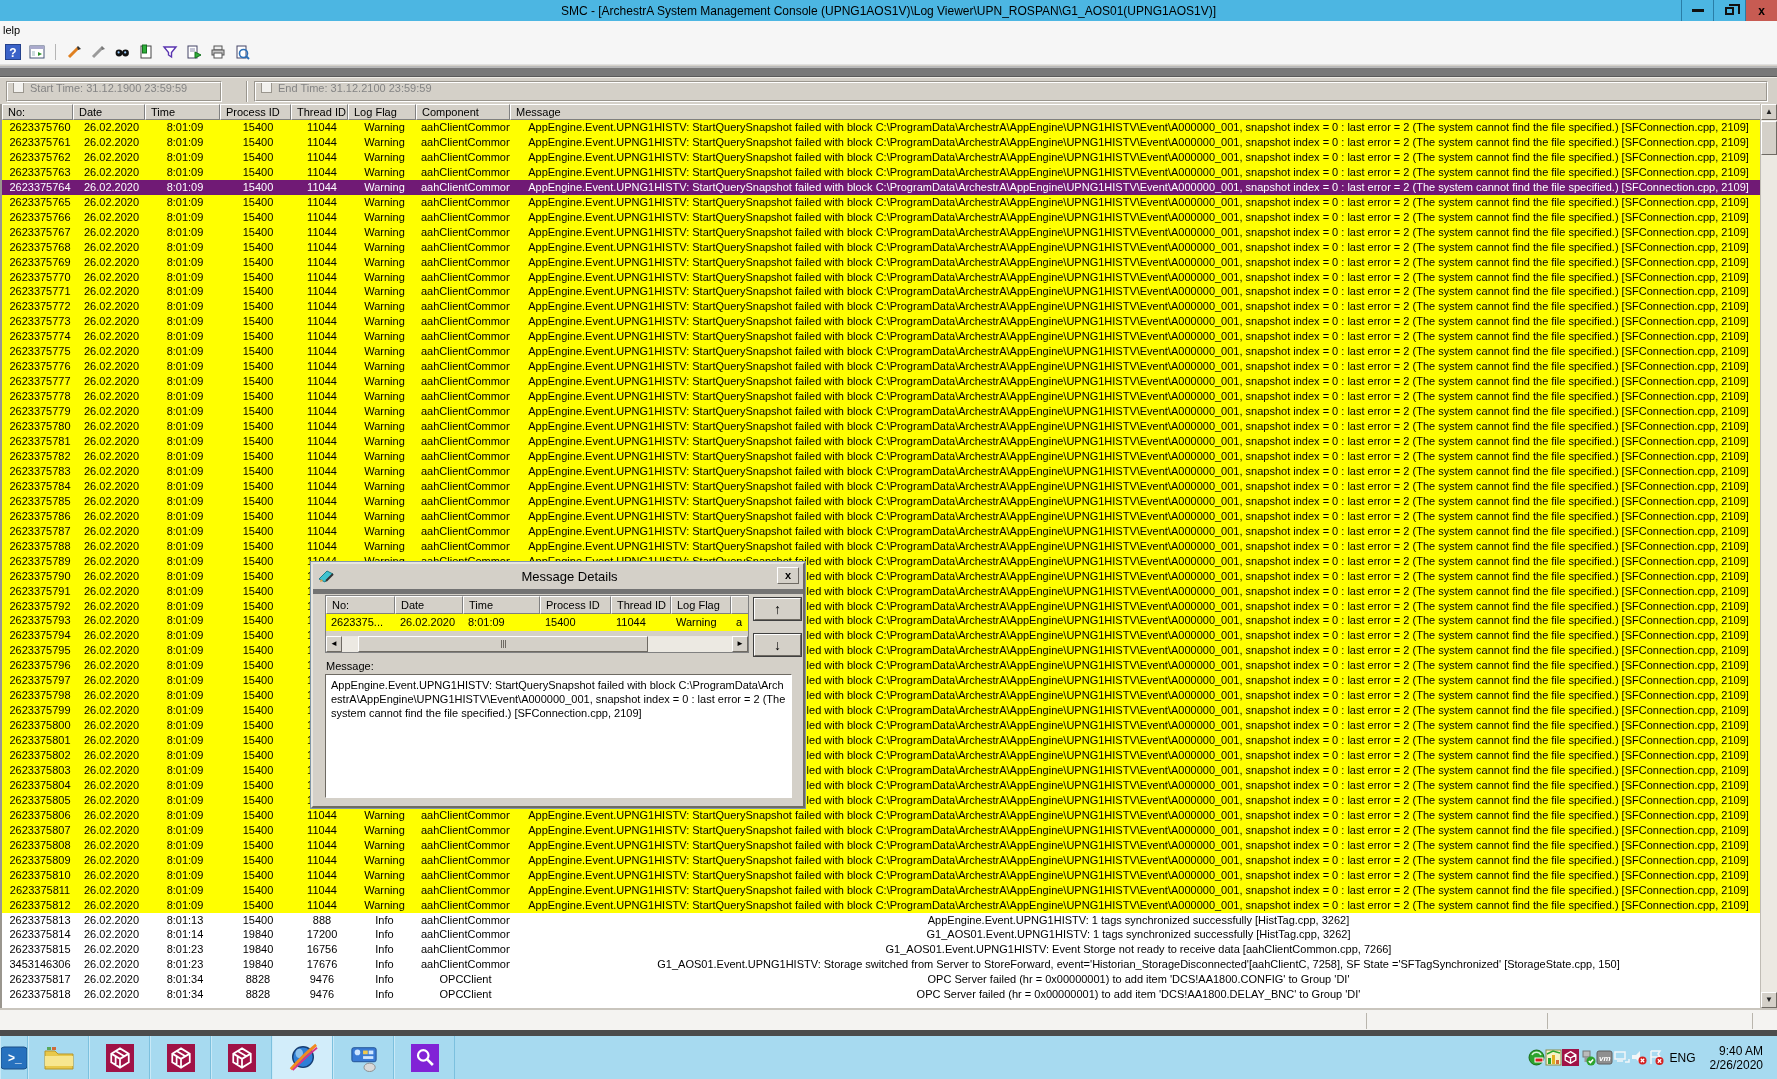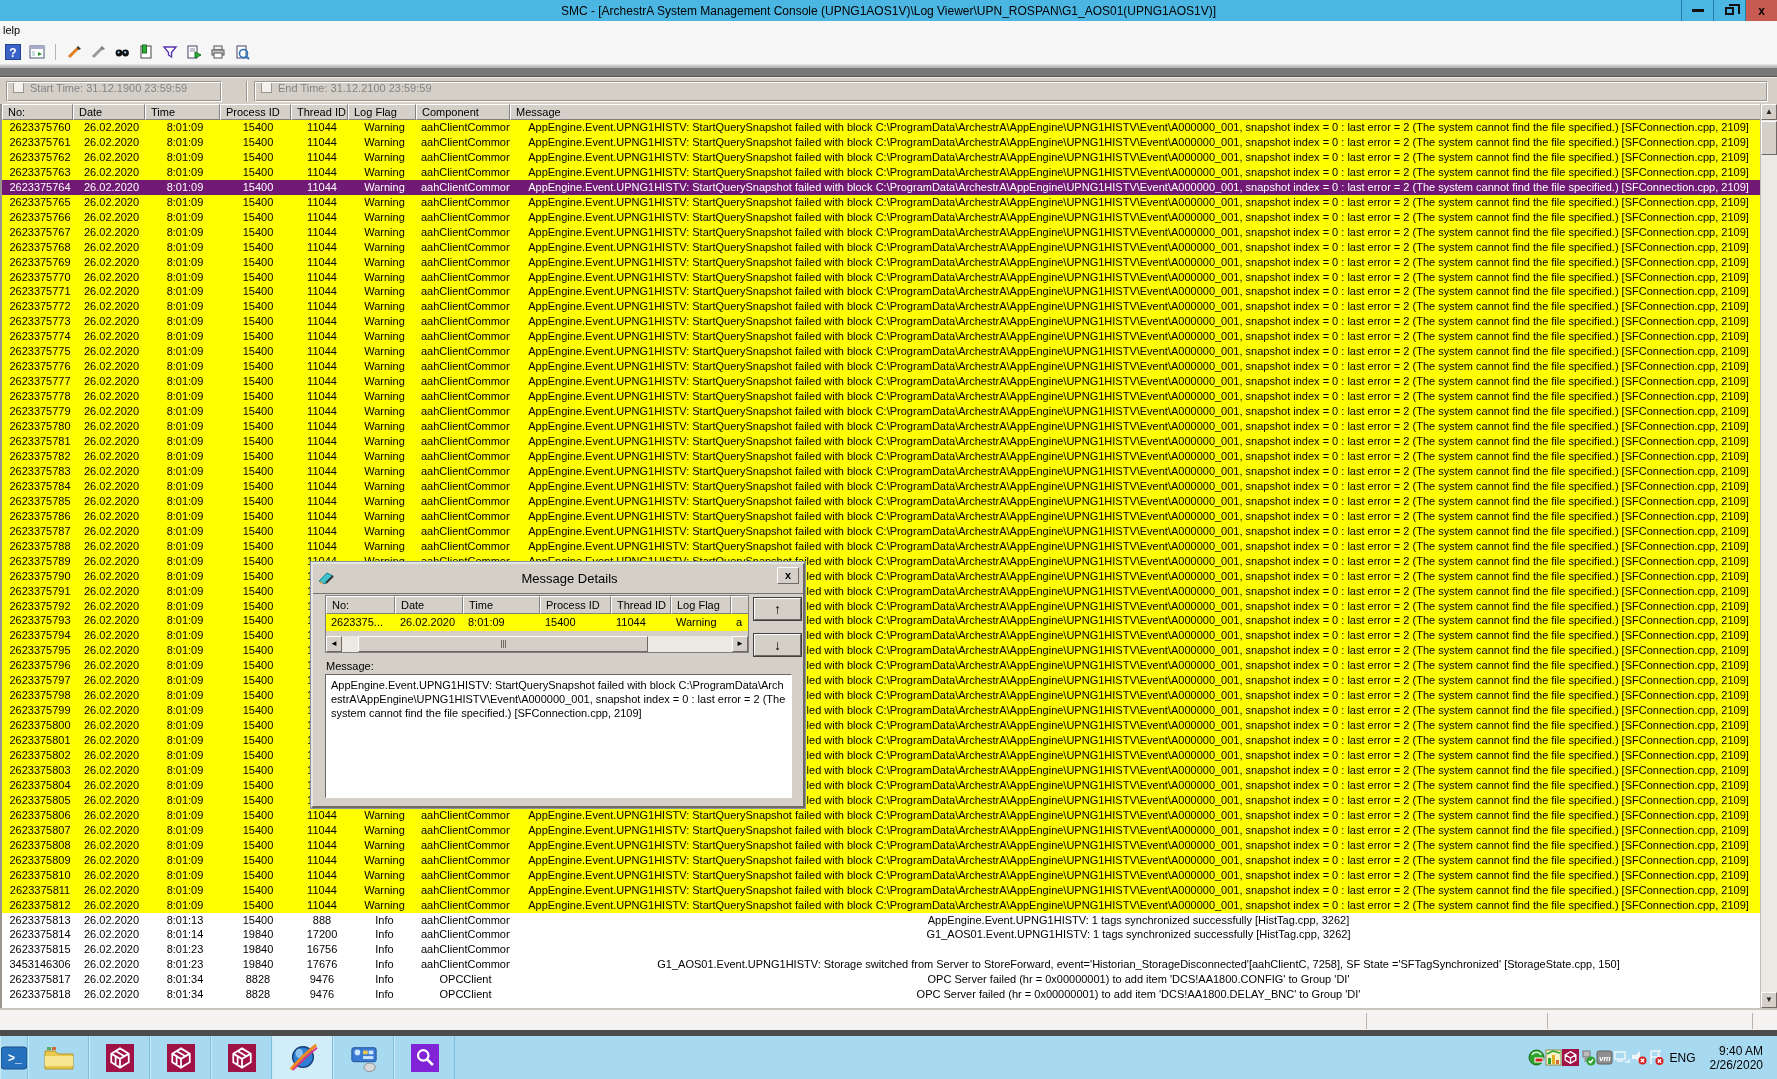--- a/index.html
+++ b/index.html
@@ -65,21 +65,21 @@
   .task-cell { width:61px; border-right:1px solid #7cc0de; border-left:1px solid #c9e9f7; display:flex; align-items:center; justify-content:center; cursor:default; }
   .task-cell.active { background:#d2edfa; }
   .task-cell.sliver { width:28px; justify-content:flex-start; overflow:hidden; }
   .tray { position:absolute; right:0; top:0; height:43px; display:flex; align-items:center; padding-right:6px; }
   .tray-icon { width:17px; height:17px; display:flex; align-items:center; justify-content:center; }
   .tray-lang { font-size:12px; padding:0 6px; }
   .tray-clock { font-size:12px; text-align:right; line-height:14px; padding:0 8px; }
 
   
   .dialog { position:absolute; left:311px; top:562px; width:494px; height:246px; background:#d4d0c8; border:2px solid; border-color:#e8e6e0 #6e6a63 #6e6a63 #e8e6e0; outline:1px solid #8097a8; z-index:50; }
-  .dlg-title { position:absolute; left:0; top:0; width:100%; height:30px; display:flex; align-items:center; background:#d4d0c8; border-bottom:1px solid #737373; }
+  .dlg-title { position:absolute; left:0; top:0; width:100%; height:30px; display:flex; align-items:center; background:#d4d0c8; border-bottom:5px solid #737373; }
   .dlg-title-text { flex:1; text-align:center; font-size:13px; }
   .dlg-icon { margin-left:5px; width:18px; height:16px; }
   .dlg-close { position:absolute; right:4px; top:3px; width:22px; height:17px; background:#d4d0c8; border:1px solid; border-color:#fff #6e6a63 #6e6a63 #fff; text-align:center; line-height:15px; font-weight:bold; font-size:11px; }
   .dlg-grid { position:absolute; left:12px; top:31px; width:424px; height:58px; border:1px solid #808080; background:#d4d0c8; overflow:hidden; }
   .dlg-gh { display:flex; height:18px; }
   .dlg-gh .gh-cell { height:18px; line-height:17px; }
   .dlg-row { display:flex; height:17px; line-height:16px; background:#ffff00; white-space:nowrap; }
   .d-no{width:69px;} .d-date{width:68px;} .d-time{width:77px;} .d-pid{width:71px;} .d-tid{width:60px;} .d-flag{width:60px;} .d-part{width:19px;}
   .dlg-hscroll { position:absolute; left:0; bottom:0; width:100%; height:16px; background:#ece9e2; display:flex; }
   .hs-btn { width:16px; height:16px; background:#d4d0c8; border:1px solid; border-color:#fff #6e6a63 #6e6a63 #fff; font-size:8px; text-align:center; line-height:14px; }
@@ -762,20 +762,21 @@
         <div class="gc c-msg">G1_AOS01.Event.UPNG1HISTV: 1 tags synchronized successfully [HistTag.cpp, 3262]</div>
       </div>
       <div class="grid-row info">
         <div class="gc c-no">2623375815</div>
         <div class="gc c-date">26.02.2020</div>
         <div class="gc c-time">8:01:23</div>
         <div class="gc c-pid">19840</div>
         <div class="gc c-tid">16756</div>
         <div class="gc c-flag">Info</div>
         <div class="gc c-comp">aahClientCommon</div>
+        <div class="gc c-msg">G1_AOS01.Event.UPNG1HISTV: Event Storge not ready to receive data [aahClientCommon.cpp, 7266]</div>
       </div>
       <div class="grid-row info">
         <div class="gc c-no">3453146306</div>
         <div class="gc c-date">26.02.2020</div>
         <div class="gc c-time">8:01:23</div>
         <div class="gc c-pid">19840</div>
         <div class="gc c-tid">17676</div>
         <div class="gc c-flag">Info</div>
         <div class="gc c-comp">aahClientCommon</div>
         <div class="gc c-msg">G1_AOS01.Event.UPNG1HISTV: Storage switched from Server to StoreForward, event='Historian_StorageDisconnected'[aahClientC, 7258], SF State ='SFTagSynchronized' [StorageState.cpp, 150]</div>

